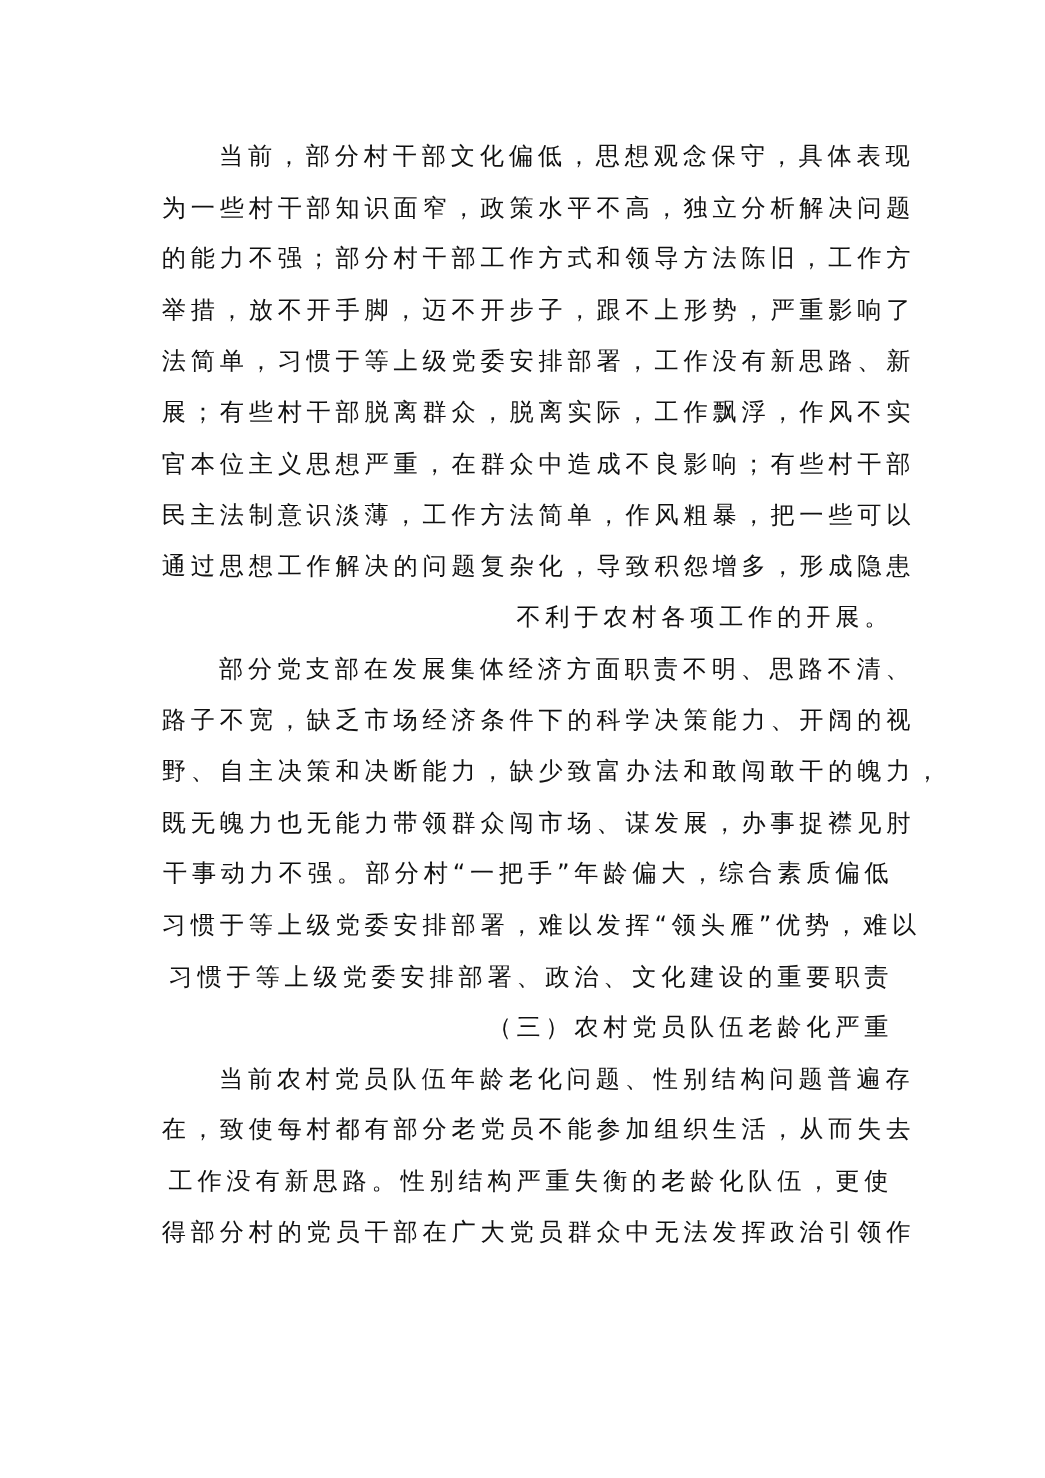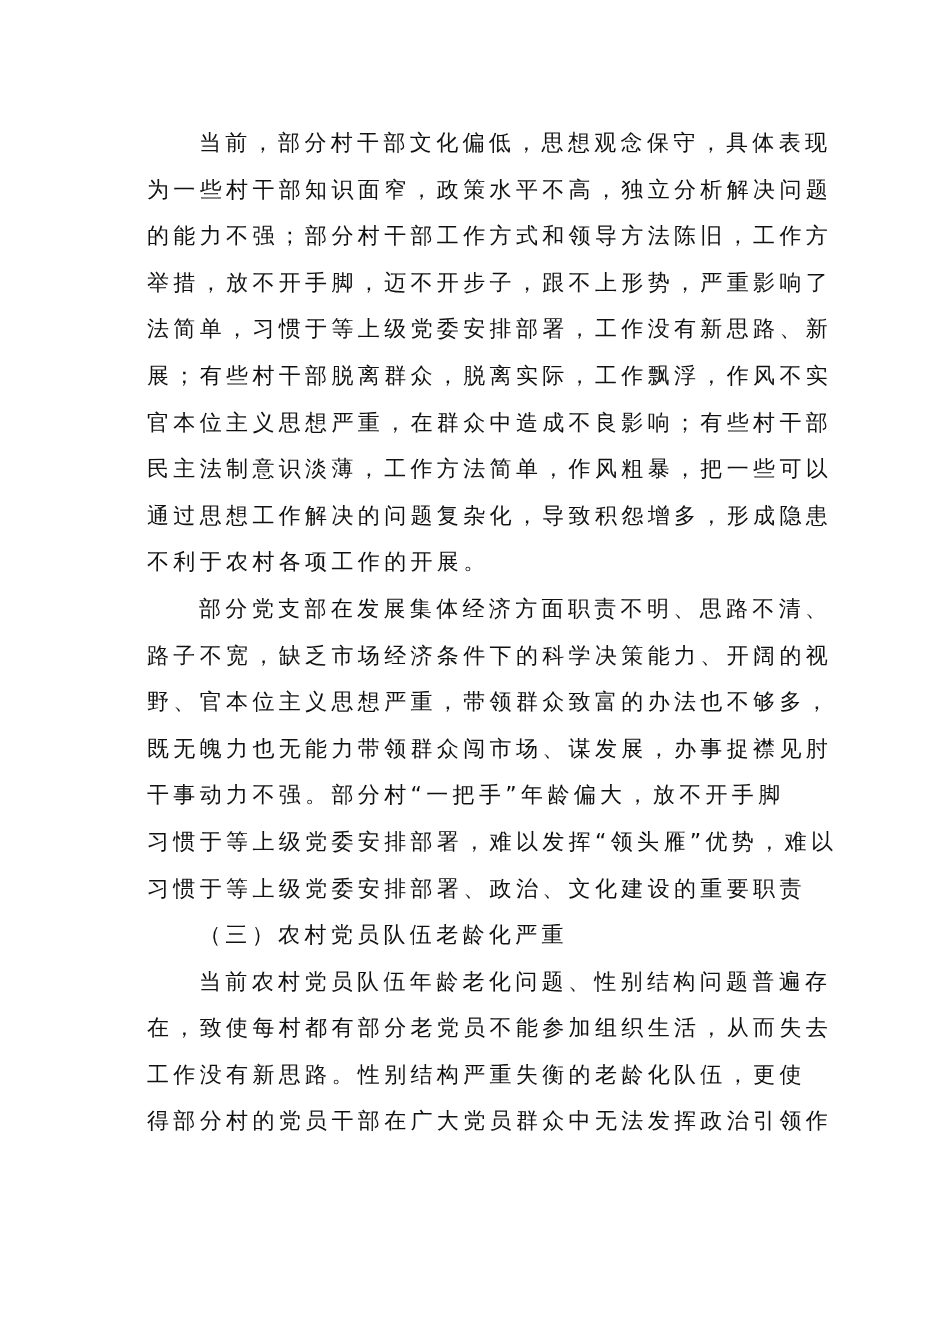--- a/index.html
+++ b/index.html
@@ -16,20 +16,21 @@
     .page {
       position: absolute;
       left: 147px;
       top: 120px;
       width: 665px;
       color: #111111;
       font-family: "DejaVu Sans", "Liberation Sans", sans-serif;
       font-size: 22px;
       line-height: 46.6px;
       letter-spacing: 4.35px;
+      text-align: right;
     }
     .line {
       display: block;
       white-space: nowrap;
       height: 46.6px;
     }
     .indent { padding-left: 52px; }
   </style>
 </head>
 <body>
@@ -46,23 +47,23 @@
     <span class="line">官本位主义思想严重，在群众中造成不良影响；有些村干部</span>
     <span class="line">民主法制意识淡薄，工作方法简单，作风粗暴，把一些可以</span>
     <span class="line">通过思想工作解决的问题复杂化，导致积怨增多，形成隐患</span>
     <span class="line">不利于农村各项工作的开展。</span>
   </div>
 
 
   <div>
     <span class="line indent">部分党支部在发展集体经济方面职责不明、思路不清、</span>
     <span class="line">路子不宽，缺乏市场经济条件下的科学决策能力、开阔的视</span>
-    <span class="line">野、官本位主义思想严重，带领群众致富的办法也不够多，</span>
+    <span class="line">野、自主决策和决断能力，缺少致富办法和敢闯敢干的魄力，</span>
     <span class="line">既无魄力也无能力带领群众闯市场、谋发展，办事捉襟见肘</span>
-    <span class="line">干事动力不强。部分村“一把手”年龄偏大，放不开手脚</span>
+    <span class="line">干事动力不强。部分村“一把手”年龄偏大，综合素质偏低</span>
     <span class="line">习惯于等上级党委安排部署，难以发挥“领头雁”优势，难以</span>
     <span class="line">习惯于等上级党委安排部署、政治、文化建设的重要职责</span>
   </div>
 
   <div>
     <span class="line indent">（三）农村党员队伍老龄化严重</span>
   </div>
 
   <div>
     <span class="line indent">当前农村党员队伍年龄老化问题、性别结构问题普遍存</span>

